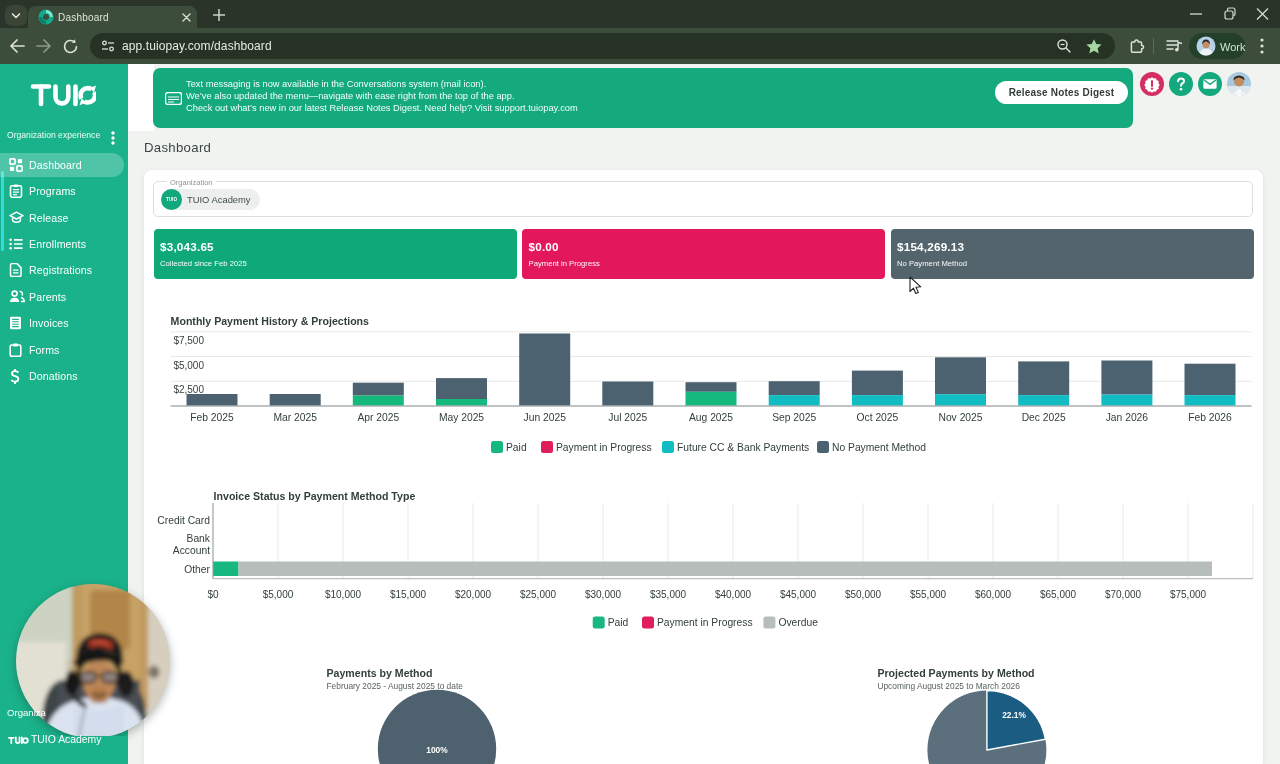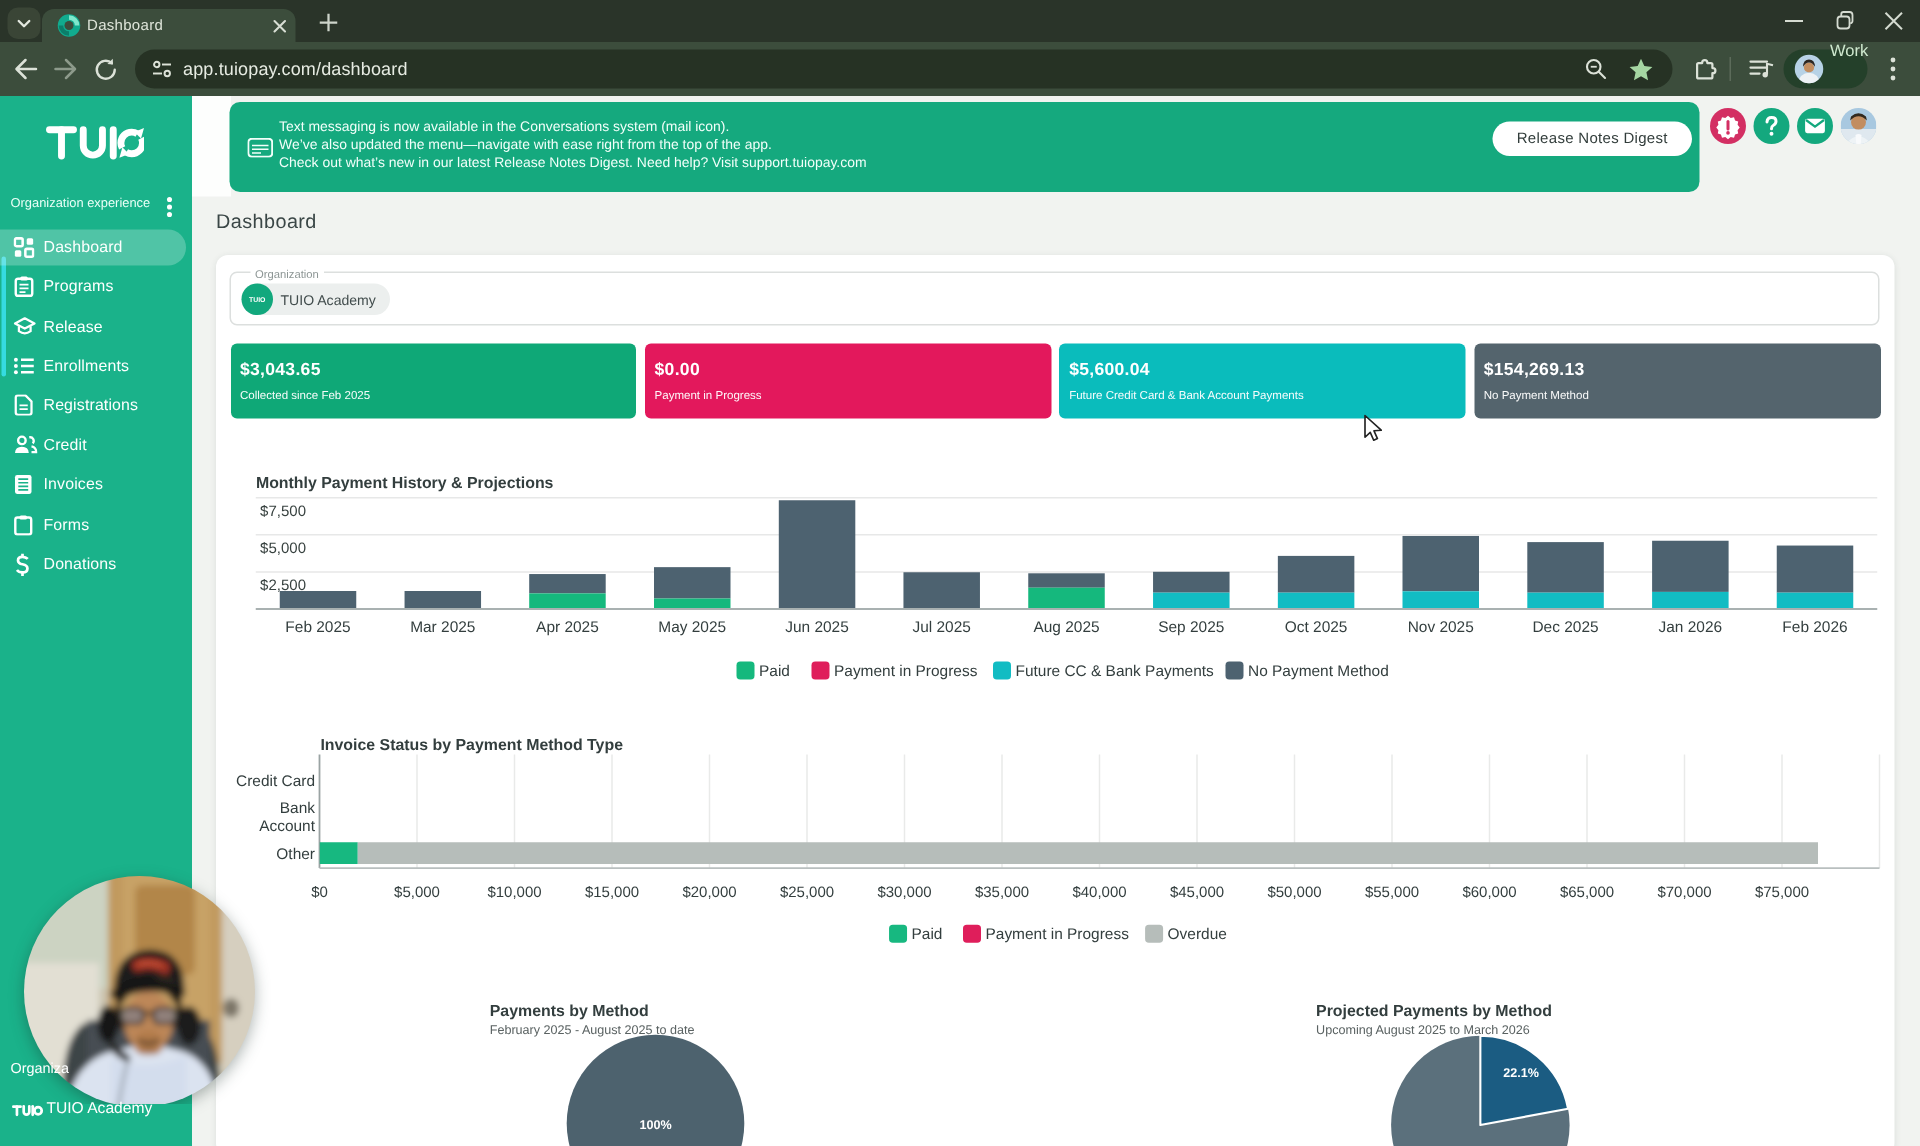--- a/index.html
+++ b/index.html
@@ -19,21 +19,21 @@
   #sblogo { position:absolute; left:30px; top:17px; }
   #orgrow { position:absolute; left:7px; top:66px; width:114px; font-size:8.6px; color:#eafff7; }
   .mitem { position:absolute; left:0; width:100px; height:24px; color:#fff; }
   .mitem .mic { position:absolute; left:9px; top:5px; }
   .mitem .mtx { position:absolute; left:29px; top:6px; font-size:10.6px; font-weight:500; color:#fdfffe; letter-spacing:.1px; }
   .mactive { background:rgba(255,255,255,.24); border-radius:0 13px 13px 0; width:124px; }
   #sbscroll { position:absolute; left:1px; top:107px; width:3px; height:80px; background:#35dbe0; border-radius:2px; }
   
   #banner { position:absolute; left:153px; top:4px; width:980px; height:60px; background:#15a97e; border-radius:7px; }
   #banner .btext { position:absolute; left:33px; top:10px; font-size:9.3px; line-height:12.2px; color:#f2fffa; }
-  #relbtn { position:absolute; left:842px; top:13px; width:133px; height:23px; background:#fff; border-radius:12px; font-size:10px; font-weight:400; color:#323d3b; text-align:center; line-height:23px; letter-spacing:.2px; }
+  #relbtn { position:absolute; left:842px; top:13px; width:133px; height:23px; background:#fff; border-radius:12px; font-size:10px; font-weight:700; color:#323d3b; text-align:center; line-height:23px; letter-spacing:.2px; }
   .hicon { position:absolute; top:8px; width:24px; height:24px; border-radius:50%; }
   
   #h1 { position:absolute; left:144px; top:76px; font-size:13.2px; font-weight:500; color:#3a4646; letter-spacing:.3px; }
   #card { position:absolute; left:144px; top:106px; width:1119px; height:600px; background:#fff; border-radius:8px; box-shadow:0 1px 4px rgba(40,60,55,.10); }
   #fieldset { position:absolute; left:9px; top:11px; width:1100px; height:36px; border:1px solid #dcdfde; border-radius:5px; }
   #legend { position:absolute; left:13px; top:-4px; background:#fff; padding:0 3px; font-size:7.5px; color:#8d9695; }
   #chip { position:absolute; left:7px; top:7px; height:21px; background:#ecefee; border-radius:11px; padding-right:9px; }
   #chip .cav { position:absolute; left:0; top:0; width:21px; height:21px; border-radius:50%; background:#12a87d; color:#fff; font-size:4.6px; font-weight:bold; text-align:center; line-height:21px; }
   #chip .ctx { margin-left:26px; font-size:9.4px; color:#414c4c; line-height:21px; display:inline-block; }
   #statrow { position:absolute; left:9.5px; top:58.5px; width:1100px; display:flex; gap:5.5px; }
@@ -122,21 +122,21 @@
             <circle cx="10" cy="10" r="9.5"></circle>
           </clipPath>
         </defs>
       <g clip-path="url(#avc)">
         <rect width="20" height="20" fill="#b7d2e6"></rect>
         <circle cx="10" cy="9" r="3.4" fill="#c28d60"></circle>
         <path d="M6 8.5 Q6.2 3.6 10 3.6 Q13.8 3.6 14 8.5 Q12 5.4 10 5.6 Q8 5.4 6 8.5 Z" fill="#2c2520"></path>
         <path d="M2.5 20 Q4 12.5 10 12.5 Q16 12.5 17.5 20 Z" fill="#eef2f5"></path>
       </g>
     </svg>
-    <div style="position:absolute;left:1220px;top:0;font-size:11px;font-weight:500;color:#cfe9cf;">Work</div>
+    <div style="position:absolute;left:1220px;top:13px;font-size:11px;font-weight:500;color:#cfe9cf;">Work</div>
     <svg width="4" height="16" style="position:absolute;left:1260px;top:10px">
       <circle cx="2" cy="2" r="1.6" fill="#dce2d8"></circle>
         <circle cx="2" cy="8" r="1.6" fill="#dce2d8"></circle>
         <circle cx="2" cy="14" r="1.6" fill="#dce2d8"></circle>
     </svg>
   </div>
 
   <div id="page">
     <div class="abs" style="left:128px;top:0;width:26px;height:67px;background:#fdfefd;"></div>
     <div id="sidebar"></div>
@@ -199,21 +199,21 @@
         <path d="M4 7.2 H9.5 M4 9.8 H9.5" stroke="#fff" stroke-width="1.2"></path>
       </svg>
       <span class="mtx">Registrations</span>
     </div>
     <div class="mitem" style="top:220.5px">
       <svg class="mic" width="16" height="13" viewBox="0 0 16 13">
         <circle cx="5.6" cy="3.6" r="2.5" fill="none" stroke="#fff" stroke-width="1.6"></circle>
         <path d="M1 12 Q1.2 7.8 5.6 7.8 Q10 7.8 10.2 12 Z" fill="#fff"></path>
         <path d="M10.5 1.6 A2.4 2.4 0 0 1 12.8 5.6 M12 7.6 Q15 8.2 15.2 11.4 L12 11.4" fill="none" stroke="#fff" stroke-width="1.5"></path>
       </svg>
-      <span class="mtx">Credit</span>
+      <span class="mtx">Parents</span>
     </div>
     <div class="mitem" style="top:247px">
       <svg class="mic" width="13" height="14" viewBox="0 0 13 14">
         <rect x="1" y="0.7" width="11" height="12.6" rx="1.4" fill="#fff"></rect>
         <path d="M3.2 3.4 H9.8 M3.2 5.8 H9.8 M3.2 8.2 H9.8 M3.2 10.6 H9.8" stroke="#1ab28a" stroke-width="1.1"></path>
       </svg>
       <span class="mtx">Invoices</span>
     </div>
     <div class="mitem" style="top:273.5px">
       <svg class="mic" width="13" height="14" viewBox="0 0 13 14">
@@ -276,24 +276,20 @@
         <div id="chip"><span class="cav">TUIO</span><span class="ctx">TUIO Academy</span></div>
       </div>
       <div id="statrow">
         <div class="stat" style="background:#0fa877">
             <div class="sv">$3,043.65</div>
             <div class="sl">Collected since Feb 2025</div>
           </div>
         <div class="stat" style="background:#e3185c">
             <div class="sv">$0.00</div>
             <div class="sl">Payment in Progress</div>
-          </div>
-        <div class="stat" style="background:#0abcbc">
-            <div class="sv">$5,600.04</div>
-            <div class="sl">Future Credit Card &amp; Bank Account Payments</div>
           </div>
         <div class="stat" style="background:#54646d">
             <div class="sv">$154,269.13</div>
             <div class="sl">No Payment Method</div>
           </div>
       </div>
 
       <svg class="abs" style="left:0;top:144px" width="1119" height="150" font-family="&quot;Liberation Sans&quot;, sans-serif">
         <text x="26.6" y="11" font-size="10.6" font-weight="bold" fill="#333e3e">Monthly Payment History &amp; Projections</text>
         <g stroke="#e7e8e8" stroke-width="1">

